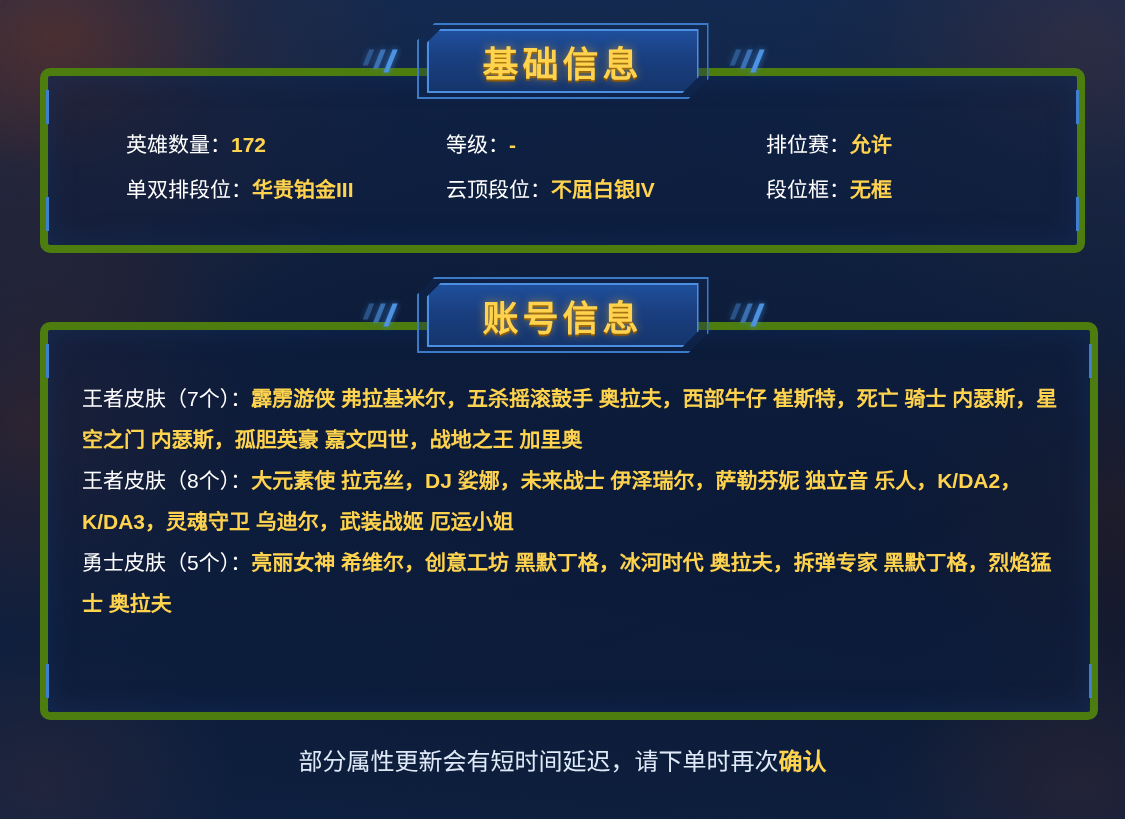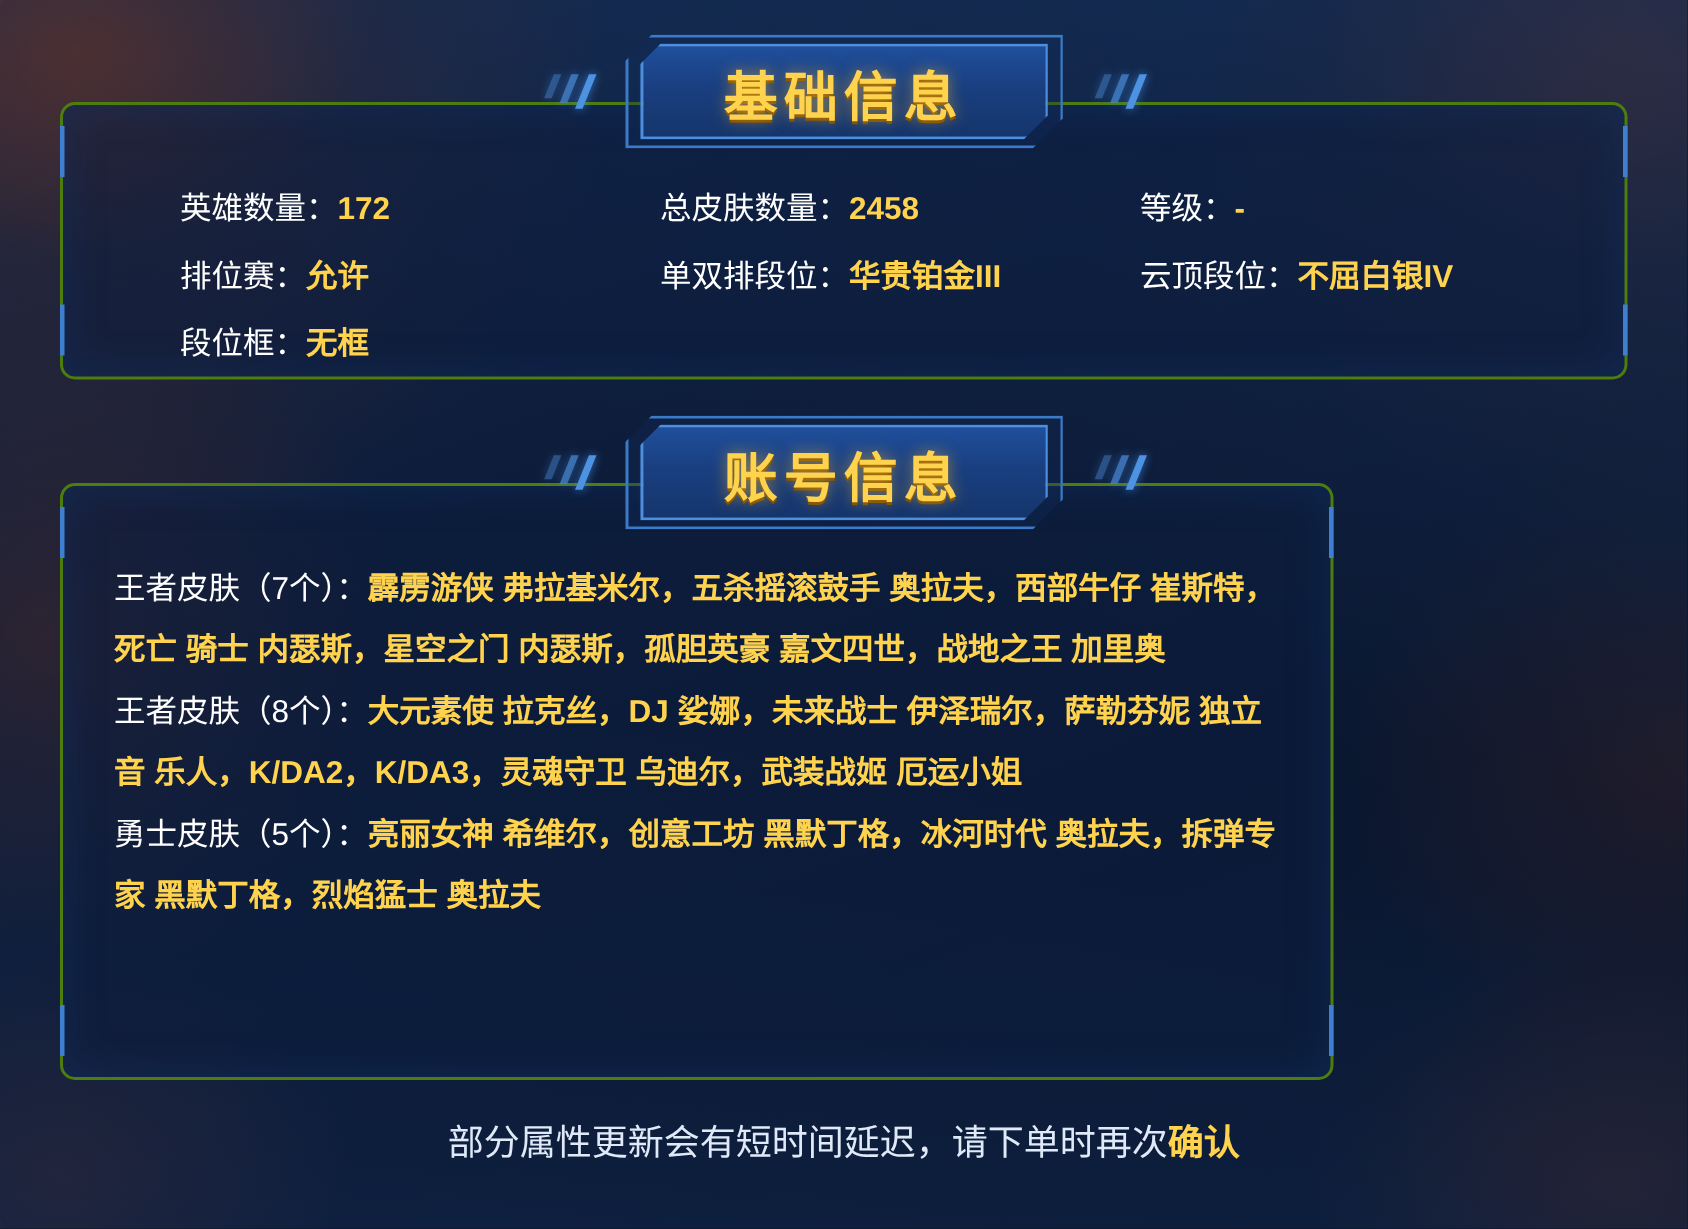--- a/index.html
+++ b/index.html
@@ -55,27 +55,27 @@
   .cg-tr { right: -60px; top: -40px; width: 320px; height: 230px;
     background: radial-gradient(ellipse at 70% 30%, rgba(110,50,35,0.40), rgba(11,24,51,0) 65%); }
   .cg-bl { left: -50px; bottom: -40px; width: 300px; height: 240px;
     background: radial-gradient(ellipse at 30% 70%, rgba(100,48,32,0.35), rgba(11,24,51,0) 65%); }
   .cg-br { right: -50px; bottom: -40px; width: 320px; height: 240px;
     background: radial-gradient(ellipse at 70% 70%, rgba(100,48,32,0.32), rgba(11,24,51,0) 65%); }
 
   
   .panel {
     position: absolute;
-    border: 2px solid #4d7c0f;
+    border: 8px solid #4d7c0f;
     border-radius: 10px;
     background: rgba(12, 30, 62, 0.55);
     box-shadow: inset 0 0 28px rgba(20,60,120,0.35);
   }
   #panel-basic { left: 40px; top: 68px; width: 1045px; height: 185px; }
-  #panel-account { left: 40px; top: 322px; width: 849px; height: 398px; }
+  #panel-account { left: 40px; top: 322px; width: 1058px; height: 398px; }
 
   
   .panel .tick {
     position: absolute;
     background: #3f7fd0;
   }
   .panel .tick.tl-v { left: -2px; top: 14px; width: 3px; height: 34px; }
   .panel .tick.tr-v { right: -2px; top: 14px; width: 3px; height: 34px; }
   .panel .tick.bl-v { left: -2px; bottom: 14px; width: 3px; height: 34px; }
   .panel .tick.br-v { right: -2px; bottom: 14px; width: 3px; height: 34px; }
@@ -203,23 +203,20 @@
   <span class="tick tl-v"></span>
   <span class="tick tr-v"></span>
   <span class="tick bl-v"></span>
   <span class="tick br-v"></span>
 
   <div id="basic-grid">
     <div class="field">
       <span class="k">英雄数量：</span><span class="v">172</span>
     </div>
     <div class="field">
-      <span class="k">总皮肤数量：</span><span class="v">2458</span>
-    </div>
-    <div class="field">
       <span class="k">等级：</span><span class="v">-</span>
     </div>
 
     <div class="field">
       <span class="k">排位赛：</span><span class="v">允许</span>
     </div>
     <div class="field">
       <span class="k">单双排段位：</span><span class="v">华贵铂金III</span>
     </div>
 

